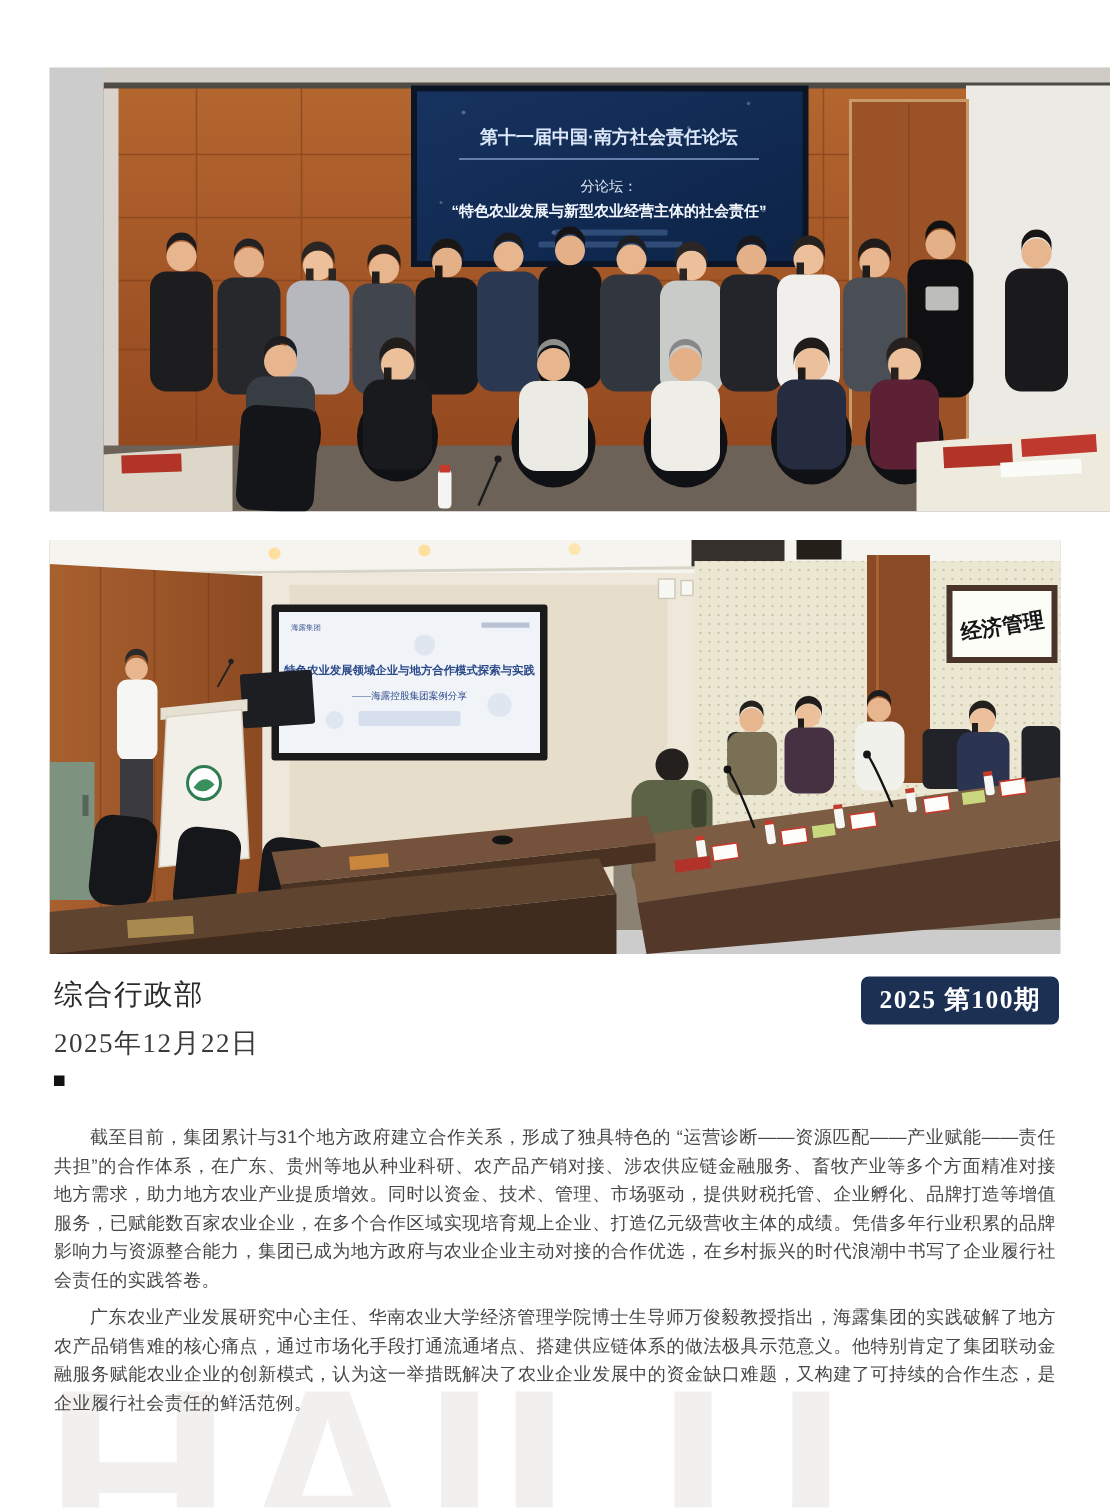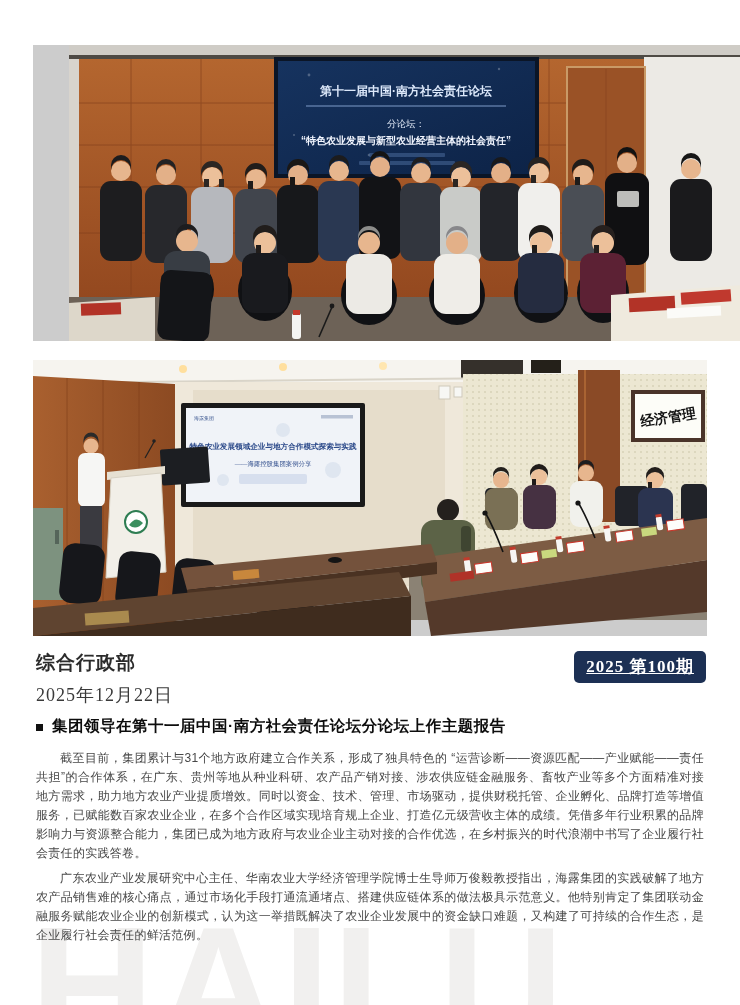--- a/index.html
+++ b/index.html
@@ -9,32 +9,32 @@
     font-family:"Liberation Sans","DejaVu Sans",sans-serif;
   }
   .photo{position:absolute;left:33px;width:674px;overflow:hidden;background:#ccc;}
   #photo-group{top:45px;height:296px;padding-left:36px;}
   #photo-meeting{top:360px;height:276px;}
   .photo svg{display:block;}
 
   #dept-block{position:absolute;left:36px;top:650px;z-index:2;}
   #dept-name{
     font-family:"Liberation Serif","DejaVu Serif",serif;
-    font-size:19px;font-weight:bold;color:#2b2b2b;letter-spacing:1px;
+    font-size:19px;font-weight:normal;color:#2b2b2b;letter-spacing:1px;
   }
   #issue-date{
     font-family:"Liberation Serif","DejaVu Serif",serif;
     font-size:18px;color:#3a3a3a;margin-top:7px;letter-spacing:1px;
   }
   #issue-badge{
     position:absolute;right:34px;top:651px;z-index:2;
     background:#1c3054;color:#ffffff;
     font-family:"Liberation Serif","DejaVu Serif",serif;
     font-size:17px;font-weight:bold;letter-spacing:1px;
-    padding:4px 12px 5px;border-radius:5px;text-decoration:underline;
+    padding:4px 12px 5px;border-radius:5px;
   }
   #headline-row{
     position:absolute;left:36px;top:716px;right:36px;z-index:2;
     display:flex;align-items:center;
   }
   #headline-bullet{
     width:7px;height:7px;background:#111;flex:0 0 auto;margin-right:9px;margin-top:1px;
   }
   #headline-text{
     font-size:15.5px;font-weight:bold;color:#0d0d0d;letter-spacing:0.5px;
@@ -423,19 +423,18 @@
 
 <div id="dept-block">
   <div id="dept-name">综合行政部</div>
   <div id="issue-date">2025年12月22日</div>
 </div>
 
 <div id="issue-badge">2025 第100期</div>
 
 <div id="headline-row">
   <span id="headline-bullet"></span>
-  <span id="headline-text">集团领导在第十一届中国·南方社会责任论坛分论坛上作主题报告</span>
 </div>
 
 <div id="article">
   <p>截至目前，集团累计与31个地方政府建立合作关系，形成了独具特色的 “运营诊断——资源匹配——产业赋能——责任共担”的合作体系，在广东、贵州等地从种业科研、农产品产销对接、涉农供应链金融服务、畜牧产业等多个方面精准对接地方需求，助力地方农业产业提质增效。同时以资金、技术、管理、市场驱动，提供财税托管、企业孵化、品牌打造等增值服务，已赋能数百家农业企业，在多个合作区域实现培育规上企业、打造亿元级营收主体的成绩。凭借多年行业积累的品牌影响力与资源整合能力，集团已成为地方政府与农业企业主动对接的合作优选，在乡村振兴的时代浪潮中书写了企业履行社会责任的实践答卷。</p>
   <p>广东农业产业发展研究中心主任、华南农业大学经济管理学院博士生导师万俊毅教授指出，海露集团的实践破解了地方农产品销售难的核心痛点，通过市场化手段打通流通堵点、搭建供应链体系的做法极具示范意义。他特别肯定了集团联动金融服务赋能农业企业的创新模式，认为这一举措既解决了农业企业发展中的资金缺口难题，又构建了可持续的合作生态，是企业履行社会责任的鲜活范例。</p>
 </div>
 
 </body></html>

